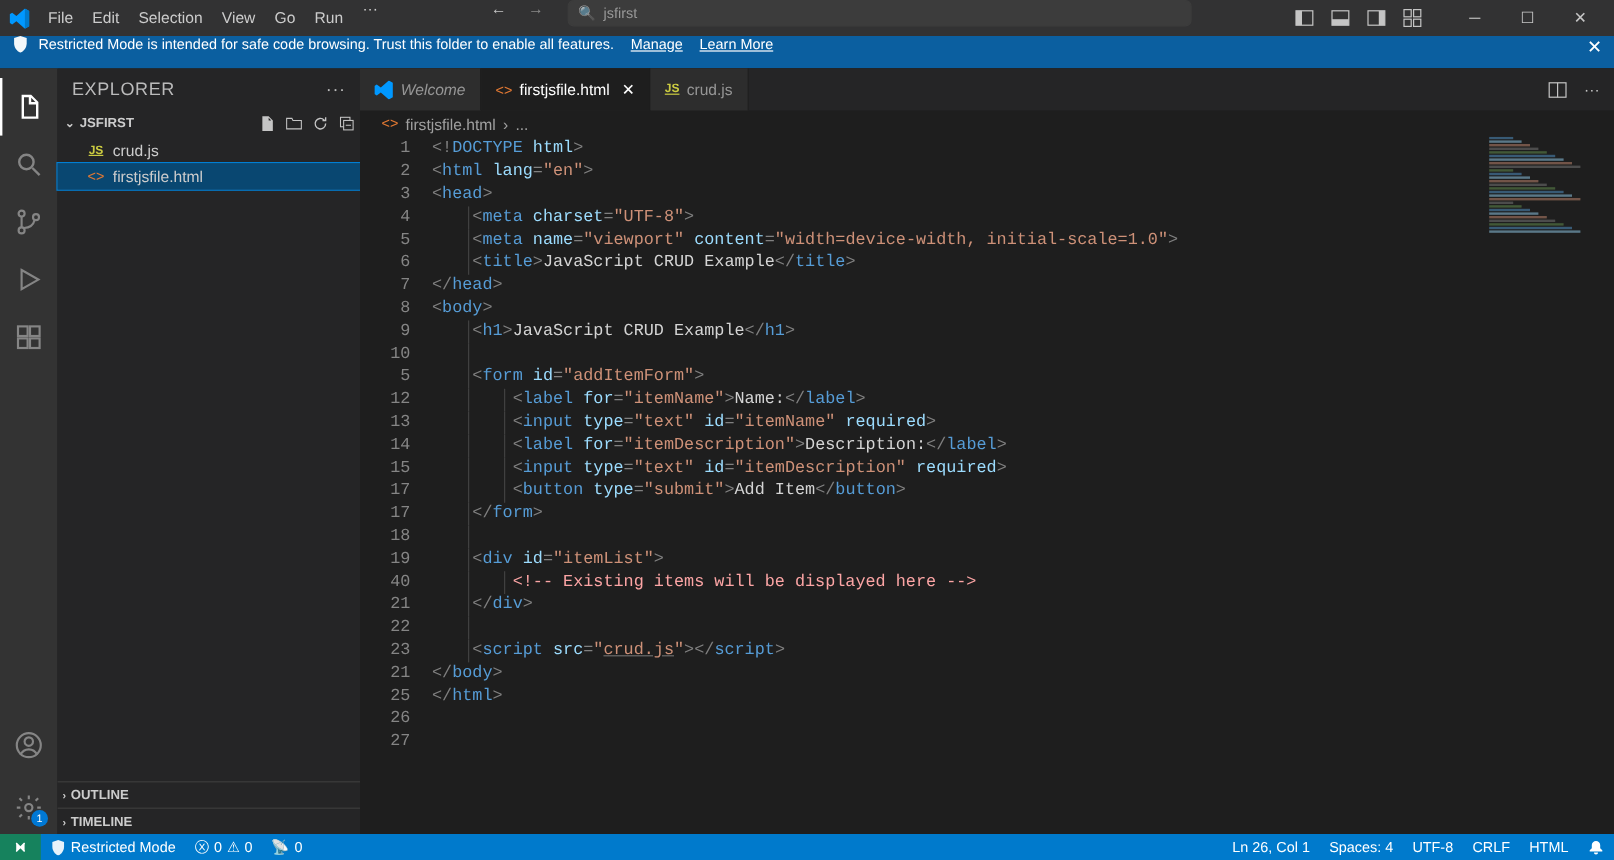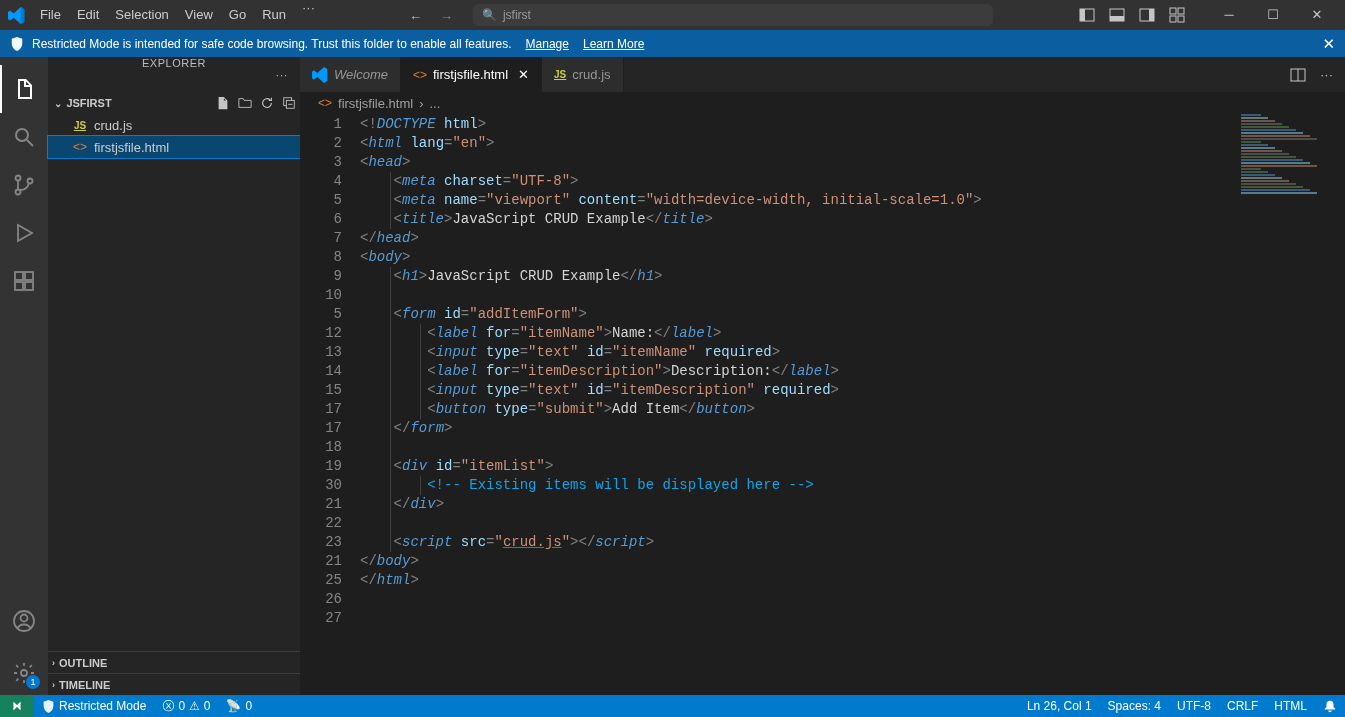--- a/index.html
+++ b/index.html
@@ -13,21 +13,20 @@
     overflow: hidden;
     position: relative;
     display: flex;
     flex-direction: column;
   }
   
   .title-bar {
     height: 30px;
     background: #323233;
     display: flex;
-    align-items: center;
   }
   .title-logo { width: 32px; display: flex; align-items: center; justify-content: center; }
   .menu { display: flex; }
   .menu-item { padding: 0 8px; line-height: 30px; cursor: default; }
   .menu-more { padding: 0 8px; }
   .nav-arrows { margin-left: auto; display: flex; gap: 18px; padding-right: 20px; color: #8a8a8a; }
   .nav-arrows span:first-child { color: #c5c5c5; }
   .search-box {
     width: 520px; height: 22px;
     background: #3c3c3c; border: 1px solid #3c3c3c;
@@ -36,21 +35,21 @@
     color: #999;
   }
   .search-box .s-icon { margin-right: 6px; opacity: .7; }
   .title-right { margin-left: auto; display: flex; align-items: center; gap: 18px; padding-right: 6px; }
   .win-ctrl { display: flex; }
   .win-ctrl div { width: 44px; text-align: center; line-height: 30px; color: #c5c5c5; }
   .layout-icons { display: flex; gap: 14px; color: #c5c5c5; padding-right: 4px;}
   
   .banner {
     height: 27px; background: #0b5fa0;
-    display: flex; align-items: center; color: #fff;
+    display: flex; align-items: flex-start; color: #fff;
     padding: 0 10px; font-size: 12px;
   }
   .banner .shield { margin-right: 8px; }
   .banner a { color: #fff; text-decoration: underline; margin-left: 14px; }
   .banner .close { margin-left: auto; font-size: 15px; cursor: pointer; }
   
   .main { flex: 1; display: flex; min-height: 0; }
   .activity-bar {
     width: 48px; background: #333333;
     display: flex; flex-direction: column; align-items: center; padding-top: 8px;
@@ -62,21 +61,21 @@
   .activity-bar .ab-icon.active { color: #fff; }
   .activity-bar .ab-icon.active::before {
     content:""; position: absolute; left:0; top:0; bottom:0; width: 2px; background:#fff;
   }
   .activity-bar .bottom { margin-top: auto; margin-bottom: 6px; }
   .ab-badge { position: absolute; right: 8px; bottom: 6px; background:#0078d4; color:#fff; border-radius: 50%; font-size:9px; width:14px; height:14px; line-height:14px; text-align:center;}
   
   .sidebar { width: 252px; background: #252526; display:flex; flex-direction: column; }
   .sidebar-header {
     height: 35px; display:flex; align-items:center; padding: 0 12px;
-    font-size: 11px; letter-spacing: .5px; text-transform: uppercase; color:#bbbbbb;flex-direction:column;
+    font-size: 15px; letter-spacing: .5px; text-transform: uppercase; color:#bbbbbb;
   }
   .sidebar-header .more { margin-left: auto; }
   .folder-row {
     height: 22px; display:flex; align-items:center; padding: 0 4px 0 6px;
     font-size: 11px; font-weight: 700; text-transform: uppercase; color:#ccc;
   }
   .folder-row .chev { margin-right: 4px; font-size:10px; }
   .folder-actions { margin-left:auto; display:flex; gap:8px; color:#c5c5c5; }
   .file-list .file {
     height: 22px; display:flex; align-items:center; gap:6px;
@@ -107,26 +106,26 @@
     padding-left: 18px; color:#a0a0a0; font-size:13px;
   }
   .editor { flex:1; display:flex; position:relative; overflow:hidden; font-family: "Consolas","Courier New",monospace; font-size: 14px; line-height: 19px; }
   .gutter { width:60px; text-align:right; color:#858585; padding-right:18px; padding-top:1px;}
   .gutter div { height:19px; }
   .code { flex:1; padding-top:1px; white-space: pre; color:#d4d4d4; }
   .code .line { height:19px; position:relative; }
   .guide { position:absolute; top:0; bottom:0; width:1px; background:#404040; }
   .code .g1 { left: 30px; }
   .code .g2 { left: 60px; }
-  .c-tag { color:#569cd6;font-style:italic; }
+  .c-tag { color:#569cd6; }
   .c-brk { color:#808080; }
   .c-attr { color:#9cdcfe; }
   .c-str { color:#ce9178; }
   .c-txt { color:#d4d4d4; }
-  .c-com { color:#0ea5e9; }
+  .c-com { color:#fca5a5; }
   .underline { text-decoration: underline; text-decoration-color: rgba(255,255,255,.35); }
   .minimap {
     position:absolute; right:14px; top:0; width:90px; height:100%; pointer-events:none; opacity:.8;
   }
   .mm-line { height:2px; margin-bottom:1px; }
   
   .status-bar {
     height: 22px; background:#007acc; color:#fff;
     display:flex; align-items:center; font-size:12px;
   }
@@ -365,21 +364,21 @@
           <div>10</div>
           <div>5</div>
           <div>12</div>
           <div>13</div>
           <div>14</div>
           <div>15</div>
           <div>17</div>
           <div>17</div>
           <div>18</div>
           <div>19</div>
-          <div>30</div>
+          <div>40</div>
           <div>21</div>
           <div>22</div>
           <div>23</div>
           <div>21</div>
           <div>25</div>
           <div>26</div>
           <div>27</div>
         </div>
       <div class="code" id="code"><div class="line"><span class="c-brk">&lt;!</span><span class="c-tag">DOCTYPE</span> <span class="c-attr">html</span><span class="c-brk">&gt;</span></div><div class="line"><span class="c-brk">&lt;</span><span class="c-tag">html</span> <span class="c-attr">lang</span><span class="c-brk">=</span><span class="c-str">"en"</span><span class="c-brk">&gt;</span></div><div class="line"><span class="c-brk">&lt;</span><span class="c-tag">head</span><span class="c-brk">&gt;</span></div><div class="line"><span class="guide g1"></span>    <span class="c-brk">&lt;</span><span class="c-tag">meta</span> <span class="c-attr">charset</span><span class="c-brk">=</span><span class="c-str">"UTF-8"</span><span class="c-brk">&gt;</span></div><div class="line"><span class="guide g1"></span>    <span class="c-brk">&lt;</span><span class="c-tag">meta</span> <span class="c-attr">name</span><span class="c-brk">=</span><span class="c-str">"viewport"</span> <span class="c-attr">content</span><span class="c-brk">=</span><span class="c-str">"width=device-width, initial-scale=1.0"</span><span class="c-brk">&gt;</span></div><div class="line"><span class="guide g1"></span>    <span class="c-brk">&lt;</span><span class="c-tag">title</span><span class="c-brk">&gt;</span><span class="c-txt">JavaScript CRUD Example</span><span class="c-brk">&lt;/</span><span class="c-tag">title</span><span class="c-brk">&gt;</span></div><div class="line"><span class="c-brk">&lt;/</span><span class="c-tag">head</span><span class="c-brk">&gt;</span></div><div class="line"><span class="c-brk">&lt;</span><span class="c-tag">body</span><span class="c-brk">&gt;</span></div><div class="line"><span class="guide g1"></span>    <span class="c-brk">&lt;</span><span class="c-tag">h1</span><span class="c-brk">&gt;</span><span class="c-txt">JavaScript CRUD Example</span><span class="c-brk">&lt;/</span><span class="c-tag">h1</span><span class="c-brk">&gt;</span></div><div class="line"><span class="guide g1"></span> </div><div class="line"><span class="guide g1"></span>    <span class="c-brk">&lt;</span><span class="c-tag">form</span> <span class="c-attr">id</span><span class="c-brk">=</span><span class="c-str">"addItemForm"</span><span class="c-brk">&gt;</span></div><div class="line"><span class="guide g1"></span><span class="guide g2"></span>        <span class="c-brk">&lt;</span><span class="c-tag">label</span> <span class="c-attr">for</span><span class="c-brk">=</span><span class="c-str">"itemName"</span><span class="c-brk">&gt;</span><span class="c-txt">Name:</span><span class="c-brk">&lt;/</span><span class="c-tag">label</span><span class="c-brk">&gt;</span></div><div class="line"><span class="guide g1"></span><span class="guide g2"></span>        <span class="c-brk">&lt;</span><span class="c-tag">input</span> <span class="c-attr">type</span><span class="c-brk">=</span><span class="c-str">"text"</span> <span class="c-attr">id</span><span class="c-brk">=</span><span class="c-str">"itemName"</span> <span class="c-attr">required</span><span class="c-brk">&gt;</span></div><div class="line"><span class="guide g1"></span><span class="guide g2"></span>        <span class="c-brk">&lt;</span><span class="c-tag">label</span> <span class="c-attr">for</span><span class="c-brk">=</span><span class="c-str">"itemDescription"</span><span class="c-brk">&gt;</span><span class="c-txt">Description:</span><span class="c-brk">&lt;/</span><span class="c-tag">label</span><span class="c-brk">&gt;</span></div><div class="line"><span class="guide g1"></span><span class="guide g2"></span>        <span class="c-brk">&lt;</span><span class="c-tag">input</span> <span class="c-attr">type</span><span class="c-brk">=</span><span class="c-str">"text"</span> <span class="c-attr">id</span><span class="c-brk">=</span><span class="c-str">"itemDescription"</span> <span class="c-attr">required</span><span class="c-brk">&gt;</span></div><div class="line"><span class="guide g1"></span><span class="guide g2"></span>        <span class="c-brk">&lt;</span><span class="c-tag">button</span> <span class="c-attr">type</span><span class="c-brk">=</span><span class="c-str">"submit"</span><span class="c-brk">&gt;</span><span class="c-txt">Add Item</span><span class="c-brk">&lt;/</span><span class="c-tag">button</span><span class="c-brk">&gt;</span></div><div class="line"><span class="guide g1"></span>    <span class="c-brk">&lt;/</span><span class="c-tag">form</span><span class="c-brk">&gt;</span></div><div class="line"><span class="guide g1"></span> </div><div class="line"><span class="guide g1"></span>    <span class="c-brk">&lt;</span><span class="c-tag">div</span> <span class="c-attr">id</span><span class="c-brk">=</span><span class="c-str">"itemList"</span><span class="c-brk">&gt;</span></div><div class="line"><span class="guide g1"></span><span class="guide g2"></span>        <span class="c-com">&lt;!-- Existing items will be displayed here --&gt;</span></div><div class="line"><span class="guide g1"></span>    <span class="c-brk">&lt;/</span><span class="c-tag">div</span><span class="c-brk">&gt;</span></div><div class="line"><span class="guide g1"></span> </div><div class="line"><span class="guide g1"></span>    <span class="c-brk">&lt;</span><span class="c-tag">script</span> <span class="c-attr">src</span><span class="c-brk">=</span><span class="c-str">"<span class="underline">crud.js</span>"</span><span class="c-brk">&gt;</span><span class="c-brk">&lt;/</span><span class="c-tag">script</span><span class="c-brk">&gt;</span></div><div class="line"><span class="c-brk">&lt;/</span><span class="c-tag">body</span><span class="c-brk">&gt;</span></div><div class="line"><span class="c-brk">&lt;/</span><span class="c-tag">html</span><span class="c-brk">&gt;</span></div><div class="line"> </div><div class="line"> </div></div>
       <div class="minimap" id="minimap">

